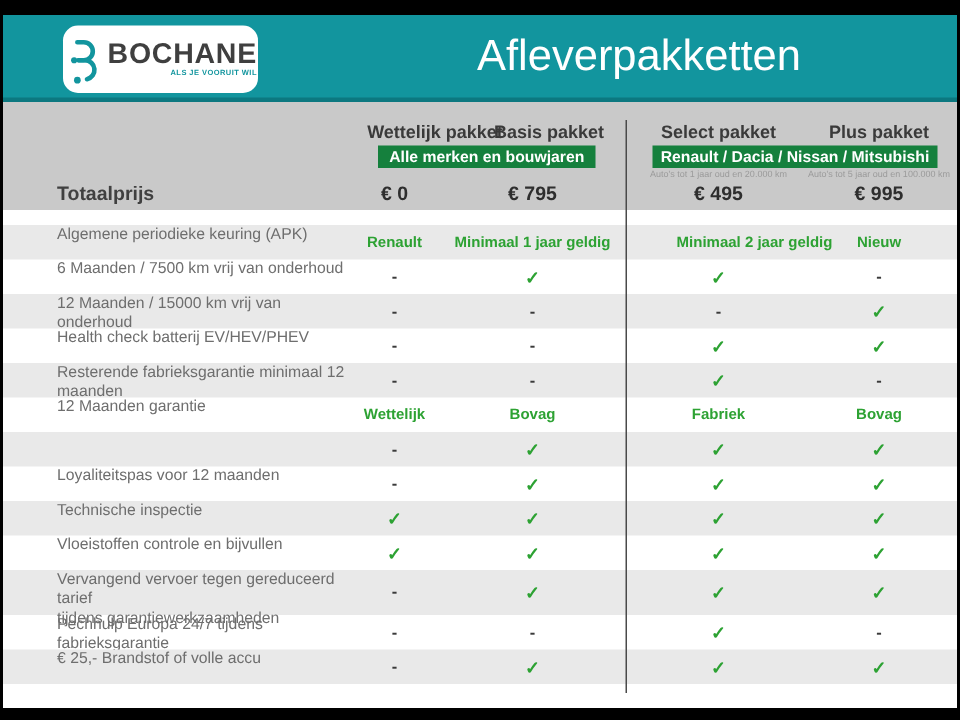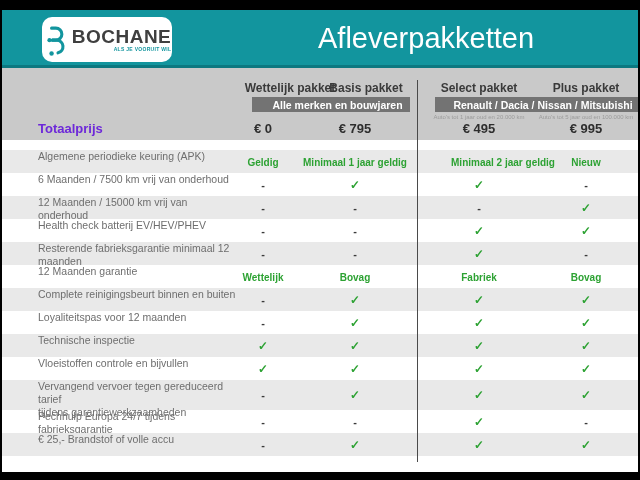--- a/index.html
+++ b/index.html
@@ -37,31 +37,31 @@
   }
   
   .price-header{
     position:relative;height:72px;background:#C9C9C9;
   }
   .col-name{
     position:absolute;top:13px;transform:translateX(-50%);
     font-size:12px;font-weight:bold;color:#3A3A3A;white-space:nowrap;
   }
   .badge{
-    position:absolute;top:29px;height:15px;background:#737373;
+    position:absolute;top:29px;height:15px;background:#15803d;
     color:#fff;font-size:10.5px;font-weight:bold;
-    display:flex;align-items:center;justify-content:center;white-space:nowrap;padding-left:13px;
+    display:flex;align-items:center;justify-content:center;white-space:nowrap;
   }
   .note{
     position:absolute;top:46px;transform:translateX(-50%);
     font-size:6px;color:#9B9B9B;white-space:nowrap;
   }
   .total-label{
     position:absolute;left:36px;top:53px;
-    font-size:13px;font-weight:bold;color:#6d28d9;
+    font-size:13px;font-weight:bold;color:#404040;
   }
   .price{
     position:absolute;top:53px;transform:translateX(-50%);
     font-size:13px;font-weight:bold;color:#2E2E2E;white-space:nowrap;
   }
   
   .rows{margin-top:10px;background:#fff;}
   .row{position:relative;height:23px;display:flex;align-items:flex-start;}
   .row.tall{height:30px;}
   .row:nth-child(odd){background:#E9E9E9;}
@@ -118,21 +118,21 @@
     <span class="total-label">Totaalprijs</span>
     <span class="price" style="left:261px">€ 0</span>
     <span class="price" style="left:353px">€ 795</span>
     <span class="price" style="left:477px">€ 495</span>
     <span class="price" style="left:584px">€ 995</span>
   </div>
 
   <div class="rows" id="rows">
       <div class="row">
         <span class="row-label">Algemene periodieke keuring (APK)</span>
-        <span class="cell green-text" style="left: 261px;">Geldig</span>
+        <span class="cell green-text" style="left: 261px;">Renault</span>
         <span class="cell green-text" style="left: 353px;">Minimaal 1 jaar geldig</span>
         <span class="cell green-text" style="left: 477px; padding-left: 48px;">Minimaal 2 jaar geldig</span>
         <span class="cell green-text" style="left: 584px;">Nieuw</span>
       </div>
       <div class="row">
         <span class="row-label">6 Maanden / 7500 km vrij van onderhoud</span>
         <span class="cell dash" style="left: 261px;">-</span>
         <span class="cell check" style="left: 353px;">✓</span>
         <span class="cell check" style="left: 477px;">✓</span>
         <span class="cell dash" style="left: 584px;">-</span>
@@ -159,21 +159,20 @@
         <span class="cell dash" style="left: 584px;">-</span>
       </div>
       <div class="row">
         <span class="row-label">12 Maanden  garantie</span>
         <span class="cell green-text" style="left: 261px;">Wettelijk</span>
         <span class="cell green-text" style="left: 353px;">Bovag</span>
         <span class="cell green-text" style="left: 477px;">Fabriek</span>
         <span class="cell green-text" style="left: 584px;">Bovag</span>
       </div>
       <div class="row">
-        <span class="row-label">Complete reinigingsbeurt binnen en buiten</span>
         <span class="cell dash" style="left: 261px;">-</span>
         <span class="cell check" style="left: 353px;">✓</span>
         <span class="cell check" style="left: 477px;">✓</span>
         <span class="cell check" style="left: 584px;">✓</span>
       </div>
       <div class="row">
         <span class="row-label">Loyaliteitspas voor 12 maanden</span>
         <span class="cell dash" style="left: 261px;">-</span>
         <span class="cell check" style="left: 353px;">✓</span>
         <span class="cell check" style="left: 477px;">✓</span>

